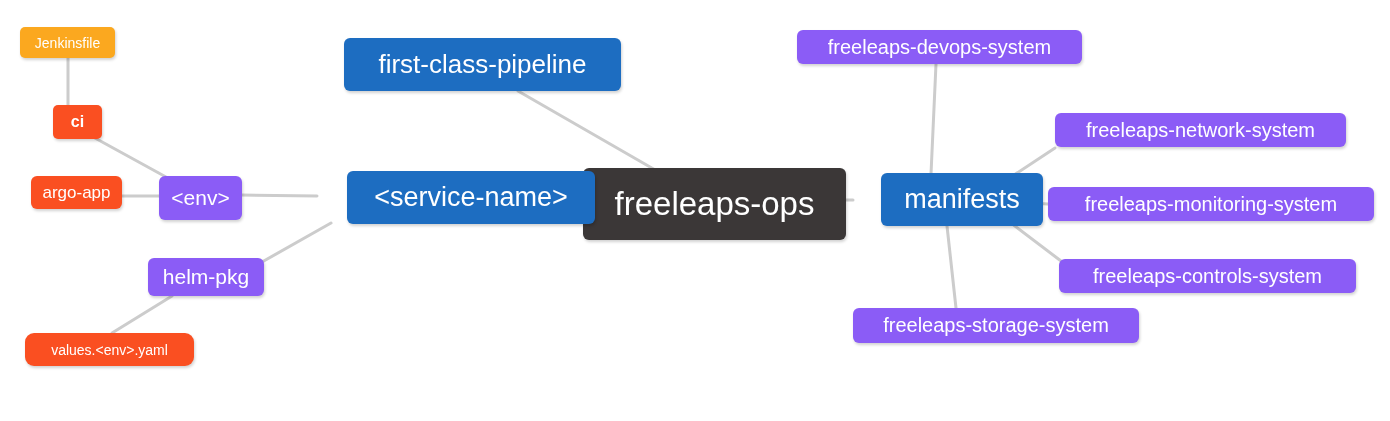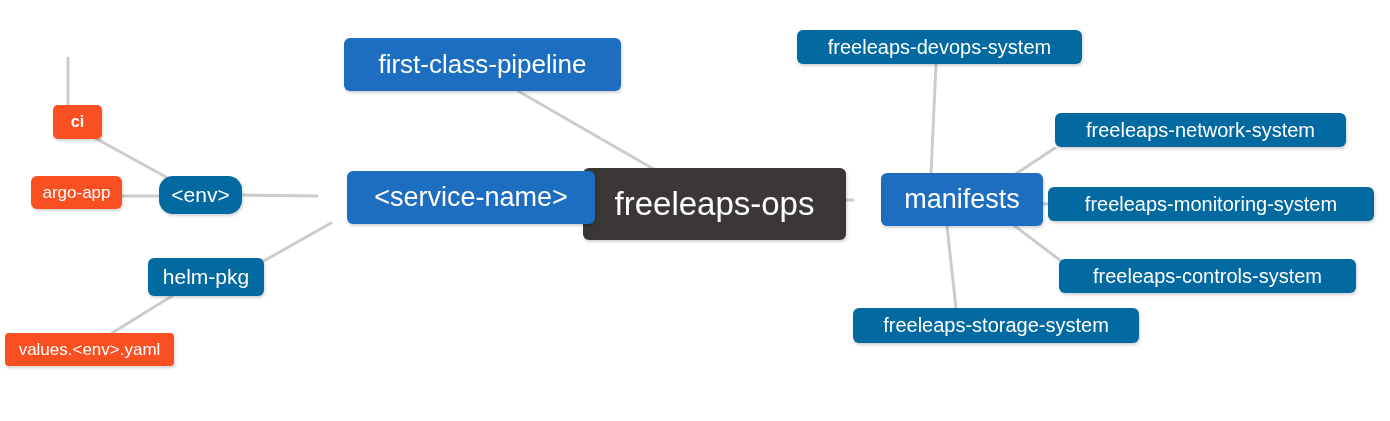--- a/index.html
+++ b/index.html
@@ -32,21 +32,21 @@
     justify-content: center;
     color: #ffffff;
     border-radius: 6px;
     box-shadow: 1px 2px 3px rgba(0,0,0,0.18);
     white-space: nowrap;
     cursor: pointer;
     user-select: none;
   }
   .c-dark   { background: #3b3737; }
   .c-blue   { background: #1d6dc1; margin-left: 30px; }
-  .c-green  { background: #0369a1; }
+  .c-green  { background: #8b5cf6; }
   .c-red    { background: #fa4f21; }
   .c-orange { background: #fba81f; }
   .bold { font-weight: 700; }
 </style>
 </head>
 <body>
 
 <div class="canvas">
 
   <svg class="edges" viewBox="0 0 1390 421" xmlns="http://www.w3.org/2000/svg">
@@ -67,30 +67,31 @@
   </svg>
 
   <div class="node c-dark" style="left:583px;top:168px;width:263px;height:72px;font-size:33px;">freeleaps-ops</div>
 
   <div class="node c-blue" style="left:314px;top:38px;width:277px;height:53px;font-size:26px;">first-class-pipeline</div>
 
   <div class="node c-blue" style="left:317px;top:171px;width:248px;height:53px;font-size:27px;">&lt;service-name&gt;</div>
 
   <div class="node c-blue" style="left:851px;top:173px;width:162px;height:53px;font-size:27px;">manifests</div>
 
-  <div class="node c-green" style="left:159px;top:176px;width:83px;height:38px;font-size:21px;border-radius:14px;">&lt;env&gt;</div>
+  <div class="node c-green" style="left:159px;top:176px;width:83px;height:44px;font-size:21px;">&lt;env&gt;</div>
 
   <div class="node c-green" style="left:148px;top:258px;width:116px;height:38px;font-size:21px;">helm-pkg</div>
 
   <div class="node c-red bold" style="left:53px;top:105px;width:49px;height:34px;font-size:16px;border-radius:5px;">ci</div>
 
   <div class="node c-red" style="left:31px;top:176px;width:91px;height:33px;font-size:17px;border-radius:6px;">argo-app</div>
 
+  <div class="node c-orange" style="left:20px;top:27px;width:95px;height:31px;font-size:14px;border-radius:5px;">Jenkinsfile</div>
 
-  <div class="node c-red" style="left:5px;top:333px;width:169px;height:33px;font-size:17px;border-radius:4px;">values.&lt;env&gt;.yaml</div>
+  <div class="node c-red" style="left:25px;top:333px;width:169px;height:33px;font-size:14px;border-radius:9px;">values.&lt;env&gt;.yaml</div>
 
   <div class="node c-green" style="left:797px;top:30px;width:285px;height:34px;font-size:20px;">freeleaps-devops-system</div>
 
   <div class="node c-green" style="left:1055px;top:113px;width:291px;height:34px;font-size:20px;">freeleaps-network-system</div>
 
   <div class="node c-green" style="left:1059px;top:259px;width:297px;height:34px;font-size:20px;">freeleaps-controls-system</div>
 
   <div class="node c-green" style="left:1048px;top:187px;width:326px;height:34px;font-size:20px;">freeleaps-monitoring-system</div>
 
   <div class="node c-green" style="left:853px;top:308px;width:286px;height:35px;font-size:20px;">freeleaps-storage-system</div>

